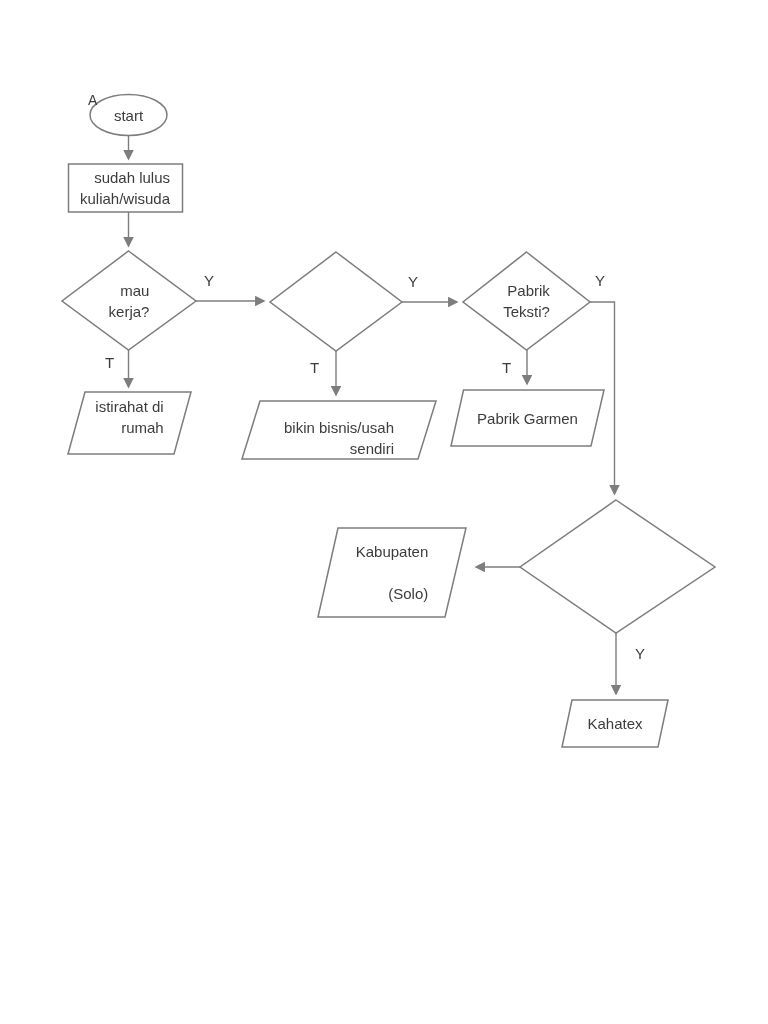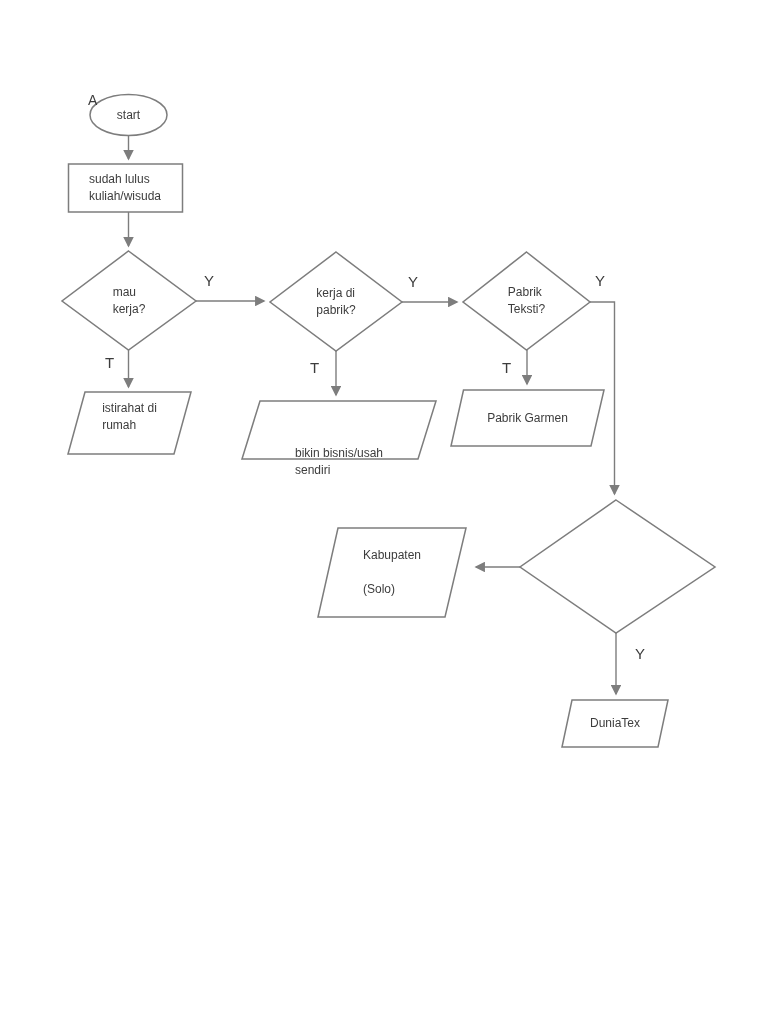--- a/index.html
+++ b/index.html
@@ -14,24 +14,24 @@
   }
   .stage svg { position: absolute; left: 0; top: 0; }
   .shape { fill: #ffffff; stroke: var(--line, #7d7d7d); stroke-width: 1.5; }
   .edge  { fill: none; stroke: var(--line, #7d7d7d); stroke-width: 1.4; }
   .arrowhead { fill: var(--line, #7d7d7d); }
   .label {
     position: absolute;
     display: flex;
     align-items: center;
     justify-content: center;
-    text-align: left;
+    text-align: right;
     white-space: pre-line;
     color: var(--text, #3c3c3c);
-    font-size: 12px;
+    font-size: 15px;
     line-height: 1.4;
   }
   .edge-label {
     position: absolute;
     color: var(--text, #3c3c3c);
     font-size: 15px;
     line-height: 1;
   }
   .page-marker {
     position: absolute;
@@ -76,33 +76,31 @@
     <polygon class="shape" points="572,700 668,700 658,747 562,747"></polygon>
   </svg>
 
   <div class="page-marker" style="left:88px; top:93px;">A</div>
 
   <div class="label" style="left:90px; top:95px; width:77px; height:41px;">start</div>
   <div class="label" style="left:68px; top:164px; width:114px; height:48px;">sudah lulus
 kuliah/wisuda</div>
   <div class="label" style="left:62px; top:251px; width:134px; height:99px;">mau
 kerja?</div>
-  <div class="label" style="left:270px; top:252px; width:132px; height:99px;">kerja di
-pabrik?</div>
   <div class="label" style="left:463px; top:252px; width:127px; height:98px;">Pabrik
 Teksti?</div>
   <div class="label" style="left:68px; top:392px; width:123px; height:50px;">istirahat di
 rumah</div>
-  <div class="label" style="left:242px; top:401px; width:194px; height:73px;margin-top:24px;">bikin bisnis/usah
+  <div class="label" style="left:242px; top:401px; width:194px; height:73px;">bikin bisnis/usah
 sendiri</div>
   <div class="label" style="left:451px; top:390px; width:153px; height:56px;">Pabrik Garmen</div>
   <div class="label" style="left:318px; top:528px; width:148px; height:89px;">Kabupaten
 
 (Solo)</div>
-  <div class="label" style="left:562px; top:700px; width:106px; height:47px;">DuniaTex</div>
+  <div class="label" style="left:562px; top:700px; width:106px; height:47px;">Kahatex</div>
 
   <div class="edge-label" style="left:204px; top:273px;">Y</div>
   <div class="edge-label" style="left:105px; top:355px;">T</div>
   <div class="edge-label" style="left:408px; top:274px;">Y</div>
   <div class="edge-label" style="left:310px; top:360px;">T</div>
   <div class="edge-label" style="left:595px; top:273px;">Y</div>
   <div class="edge-label" style="left:502px; top:360px;">T</div>
   <div class="edge-label" style="left:635px; top:646px;">Y</div>
 
 </div>

